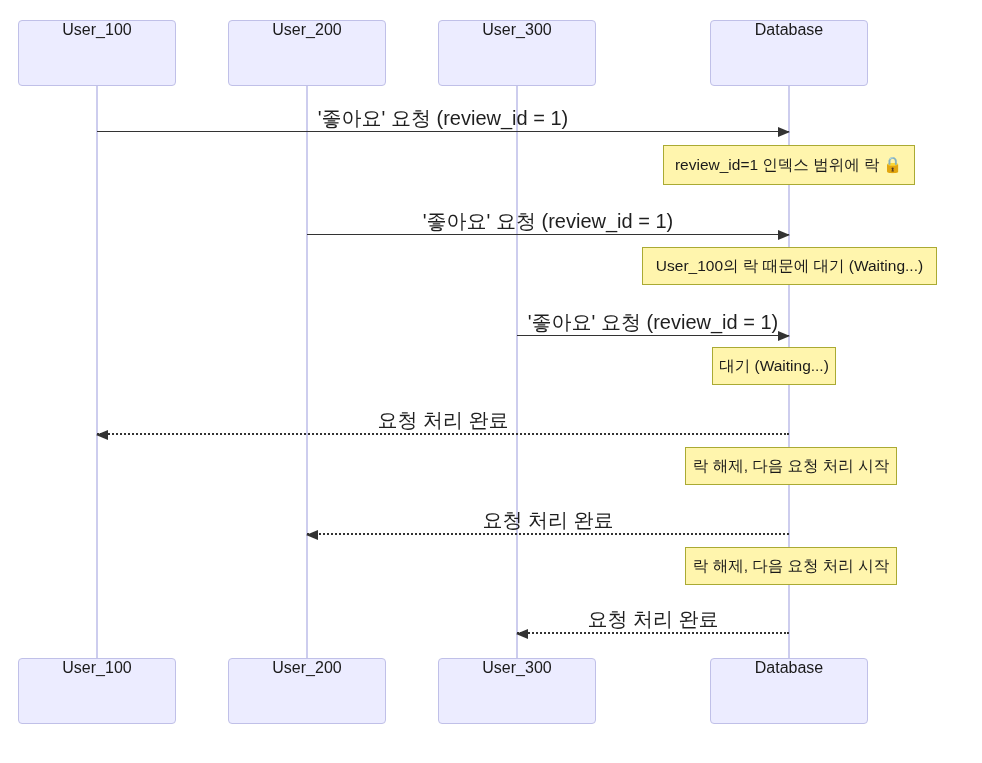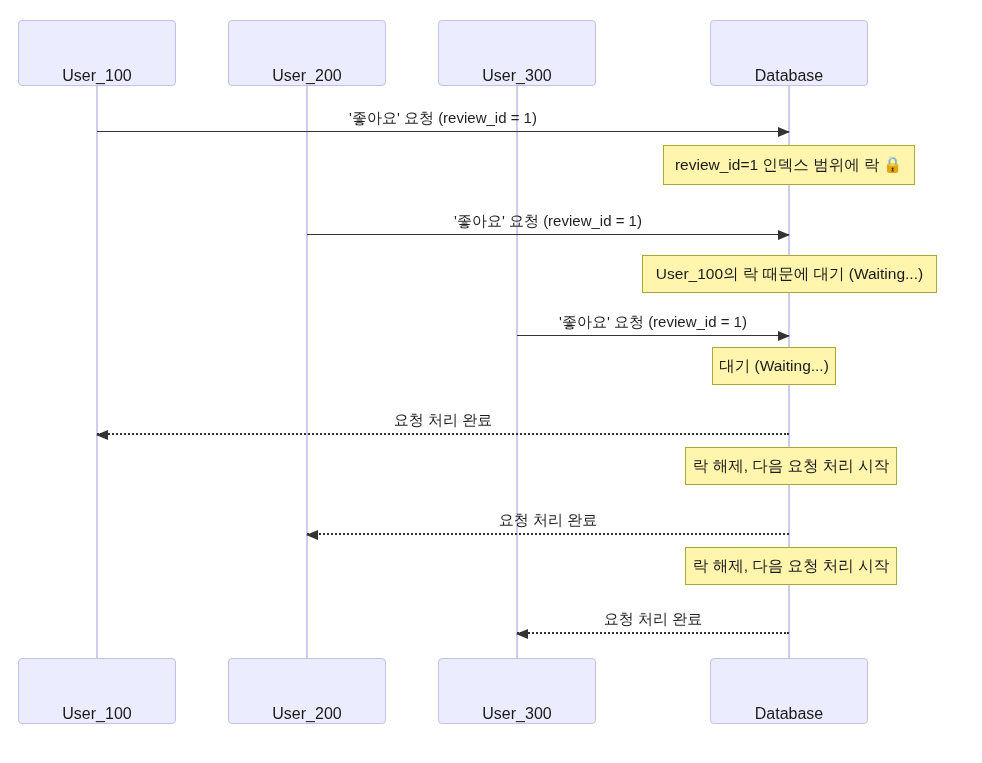--- a/index.html
+++ b/index.html
@@ -16,21 +16,21 @@
     overflow: hidden;
   }
   .actor-box {
     position: absolute;
     width: 158px;
     height: 66px;
     background: var(--actor_fill, #ECECFF);
     border: 1px solid var(--actor_border, #C0C0E8);
     border-radius: 4px;
     display: flex;
-    align-items: flex-end;
+    align-items: flex-start;
     justify-content: center;
     font-size: 16px;
     color: #1a1a1a;
     z-index: 3;
   }
   .lifeline {
     position: absolute;
     width: 1.5px;
     background: var(--lifeline, #CDCDEE);
     top: 86px;
@@ -38,21 +38,21 @@
     z-index: 0;
   }
   .msg {
     position: absolute;
     z-index: 2;
     display: flex;
     flex-direction: column;
   }
   .msg-label {
     text-align: center;
-    font-size: 15px;
+    font-size: 20px;
     color: #1f1f1f;
     height: 23px;
     line-height: 20px;
     white-space: nowrap;
   }
   .msg-line { height: 0; width: 100%; }
   .msg-line.solid  { border-top: 1.7px solid var(--line, #333333); }
   .msg-line.dashed { border-top: 2px dotted var(--line, #333333); }
   .msg-arrow {
     position: absolute;
@@ -122,21 +122,21 @@
   <div class="note" style="left:663px; top:145px; width:252px; height:40px">
     <span>review_id=1 인덱스 범위에 락 🔒</span>
   </div>
 
   <div class="msg" style="left:307px; width:482px; top:211px">
     <div class="msg-label">'좋아요' 요청 (review_id = 1)</div>
     <div class="msg-line solid"></div>
     <div class="msg-arrow right"></div>
   </div>
 
-  <div class="note" style="left:642px; top:255px; width:295px; height:38px">
+  <div class="note" style="left:642px; top:247px; width:295px; height:38px">
     <span>User_100의 락 때문에 대기 (Waiting...)</span>
   </div>
 
   <div class="msg" style="left:517px; width:272px; top:312px">
     <div class="msg-label">'좋아요' 요청 (review_id = 1)</div>
     <div class="msg-line solid"></div>
     <div class="msg-arrow right"></div>
   </div>
 
   <div class="note" style="left:712px; top:347px; width:124px; height:38px">

